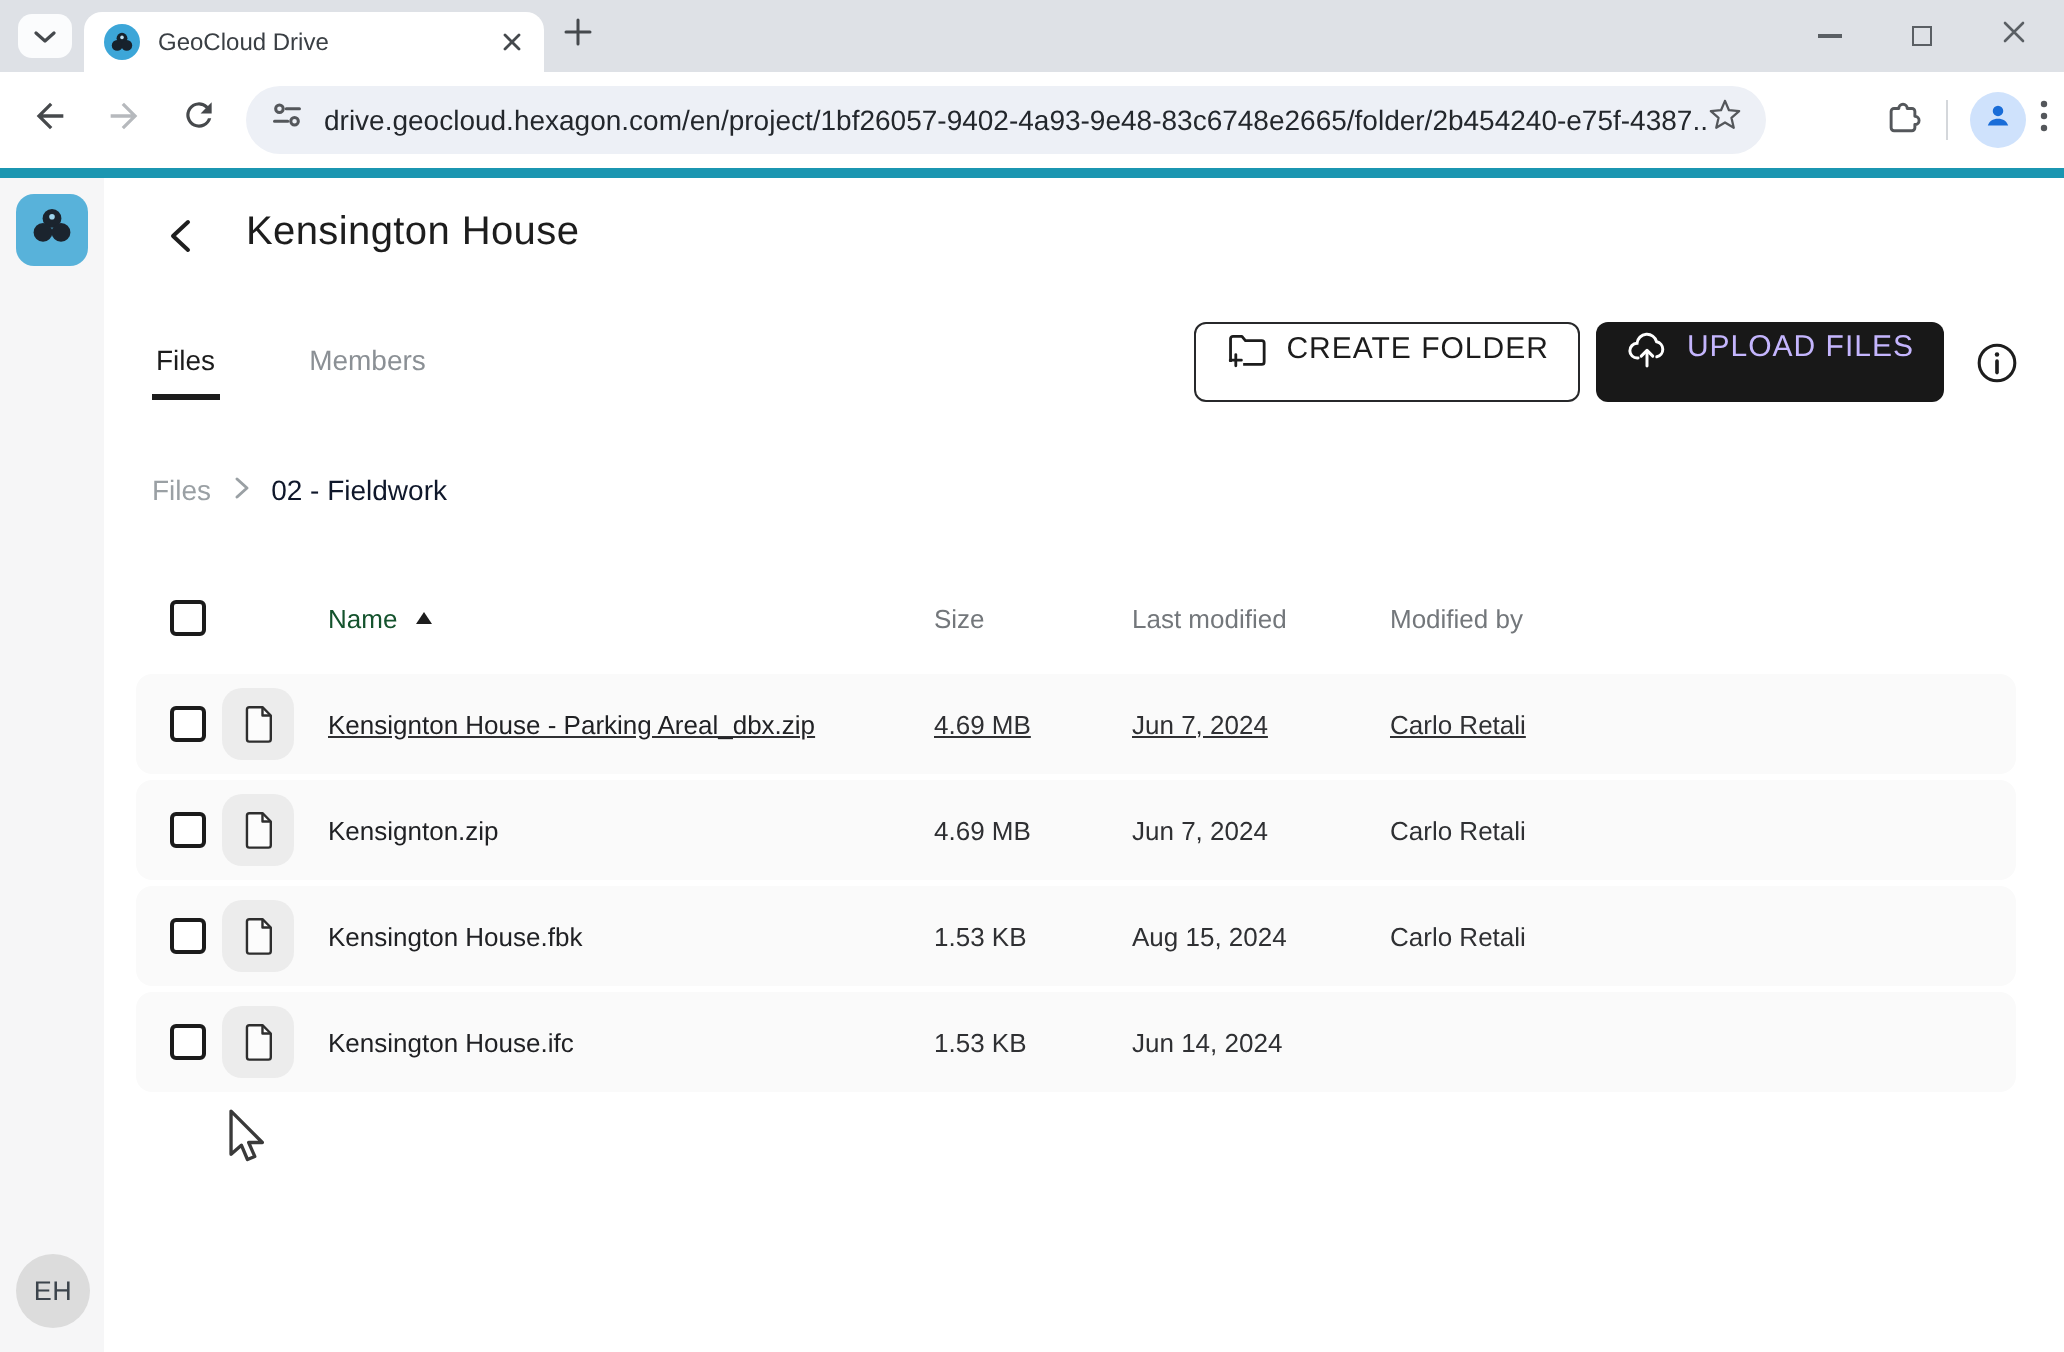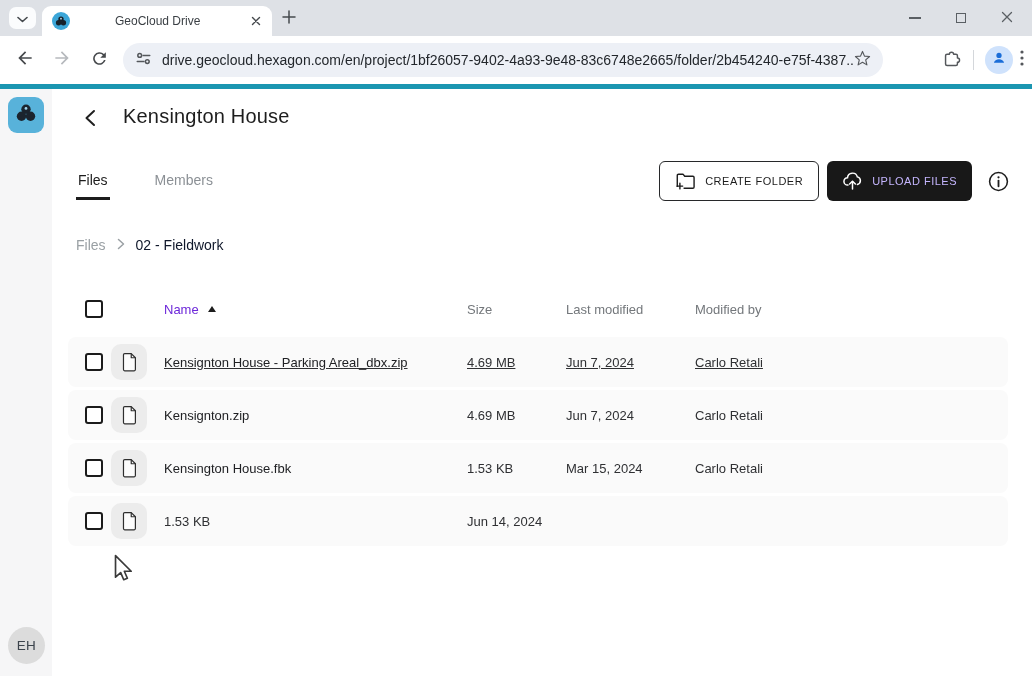--- a/index.html
+++ b/index.html
@@ -7,21 +7,21 @@
   body {
     width:1032px; height:676px; position:relative; overflow:hidden;
     font-family:"Liberation Sans", sans-serif; background:#fff;
   }
 
   
   .tabstrip { position:absolute; top:0; left:0; right:0; height:36px; background:#dee1e6; }
   .tab-search { position:absolute; left:9px; top:7px; width:27px; height:22px; background:#fbfcfd;
     border-radius:7px; display:flex; align-items:center; justify-content:center; cursor:pointer; }
   .browser-tab { position:absolute; left:42px; top:6px; width:230px; height:30px; background:#fff;
-    border-radius:9px 9px 0 0; display:flex; align-items:center; padding:0 8px 0 10px;gap:36px; }
+    border-radius:9px 9px 0 0; display:flex; align-items:center; padding:0 8px 0 10px; }
   .favicon { width:18px; height:18px; border-radius:50%; background:var(--favicon-bg,#3ca6d8);
     flex:none; display:flex; align-items:center; justify-content:center; }
   .tab-title { flex:1; margin-left:9px; font-size:12px; color:#3a3f44; white-space:nowrap; overflow:hidden; }
   .tab-close { width:17px; height:17px; border-radius:50%; display:flex; align-items:center; justify-content:center; }
   .newtab { position:absolute; left:278px; top:8px; width:21px; height:21px; display:flex;
     align-items:center; justify-content:center; }
   .win-controls { position:absolute; right:2px; top:0; height:36px; display:flex; }
   .win-btn { width:46px; height:36px; display:flex; align-items:center; justify-content:center; }
   .min-glyph { width:12px; height:1.6px; background:#5a5f64; }
   .max-glyph { width:10px; height:10px; border:1.4px solid #5a5f64; }
@@ -54,35 +54,35 @@
   .page-header { position:absolute; top:16px; left:28px; display:flex; align-items:flex-end; gap:23px; }
   .back-btn { width:20px; height:20px; display:flex; align-items:center; justify-content:center; }
   .page-title { font-size:20px; color:#1d1d1d; letter-spacing:.2px; }
 
   .page-tabs { position:absolute; top:82px; left:24px; display:flex; gap:31px; }
   .ptab { font-size:14px; padding:1px 2px 9px; cursor:pointer; }
   .ptab.active { color:#1c1c1c; font-weight:500; border-bottom:3px solid #1c1c1c; }
   .ptab.inactive { color:#8b9095;margin-left:12px; }
 
   .actions { position:absolute; top:72px; right:21px; display:flex; align-items:center; }
-  .btn { height:40px; border-radius:6px; display:flex; align-items:center; padding:15px 15px;
-    font-size:11px; font-weight:500; letter-spacing:.5px; white-space:nowrap; cursor:pointer; }
+  .btn { height:40px; border-radius:6px; display:flex; padding:4px 15px;
+    font-size:15px; font-weight:500; letter-spacing:.5px; white-space:nowrap; cursor:pointer; }
   .btn svg { margin-right:9px; flex:none; }
   .btn-outline { border:1px solid #27282a; color:#1c1c1c; background:#fff; }
   .btn-dark { background:var(--upload-button-bg,#181818); color:#c4b5fd; margin-left:8px; }
   .info-btn { margin-left:13px; width:26px; height:26px; display:flex; align-items:center; justify-content:center; }
 
   .breadcrumb { position:absolute; top:148px; left:24px; display:flex; align-items:center; gap:11px; font-size:14px; }
   .crumb-root { color:#9aa0a4; }
   .crumb-current { color:#0f172a; }
 
   .file-table { position:absolute; left:16px; top:196px; width:940px; }
   .tgrid { display:grid; grid-template-columns:43px 53px 303px 99px 129px 1fr; align-items:center; }
   .thead { height:48px; font-size:13px; color:#73777b; }
-  .th-name { color:#6d28d9; display:flex; align-items:center; gap:9px; font-weight:500; cursor:pointer; }
+  .th-name { color:#14532d; display:flex; align-items:center; gap:9px; font-weight:500; cursor:pointer; }
   .sort-asc { width:0; height:0; border-left:4.5px solid transparent; border-right:4.5px solid transparent;
     border-bottom:6px solid #1d1d1d; }
   .trow { height:50px; background:#fafafa; border-radius:8px; margin-top:3px; font-size:13px; color:#2f3033; }
   .trow.first { margin-top:4px;text-decoration:underline; }
   .cb { width:18px; height:18px; border:2px solid #1b1b1b; border-radius:3px; background:#fff;
     margin-left:17px; cursor:pointer; }
   .file-chip { width:36px; height:36px; border-radius:10px; background:#ececec;
     display:flex; align-items:center; justify-content:center; }
   .cell-name { color:#202124; }
 
@@ -338,36 +338,37 @@
         <div>
             <div class="file-chip">
           <svg width="16" height="20" viewBox="0 0 20 24">
             <path d="M4.6 1.5h8.2l5.2 5.2v14.8c0 .8-.7 1.5-1.5 1.5H4.6c-.8 0-1.5-.7-1.5-1.5V3c0-.8.7-1.5 1.5-1.5Z" fill="#fcfcfc" stroke="#2e2e2e" stroke-width="1.5" stroke-linejoin="round"></path>
             <path d="M12.8 1.5v5.2H18" fill="none" stroke="#2e2e2e" stroke-width="1.5" stroke-linejoin="round"></path>
           </svg>
         </div>
           </div>
         <div class="cell-name">Kensington House.fbk</div>
         <div>1.53 KB</div>
-        <div>Mar 15, 2024</div>
+        <div>Aug 15, 2024</div>
         <div>Carlo Retali</div>
       </div>
 
       <div class="tgrid trow">
         <div>
             <div class="cb"></div>
           </div>
         <div>
             <div class="file-chip">
           <svg width="16" height="20" viewBox="0 0 20 24">
             <path d="M4.6 1.5h8.2l5.2 5.2v14.8c0 .8-.7 1.5-1.5 1.5H4.6c-.8 0-1.5-.7-1.5-1.5V3c0-.8.7-1.5 1.5-1.5Z" fill="#fcfcfc" stroke="#2e2e2e" stroke-width="1.5" stroke-linejoin="round"></path>
             <path d="M12.8 1.5v5.2H18" fill="none" stroke="#2e2e2e" stroke-width="1.5" stroke-linejoin="round"></path>
           </svg>
         </div>
           </div>
+        <div class="cell-name">Kensington House.ifc</div>
         <div>1.53 KB</div>
         <div>Jun 14, 2024</div>
       </div>
     </div>
 
     <div class="cursor">
       <svg width="19" height="29" viewBox="0 0 12.5 19">
         <path d="M1 1 L1 15.2 L4.4 12.2 L6.4 16.9 L8.8 15.9 L6.8 11.3 L11.3 11.3 Z" fill="#fff" stroke="#3a3a3a" stroke-width="1.1" stroke-linejoin="round"></path>
       </svg>
     </div>

